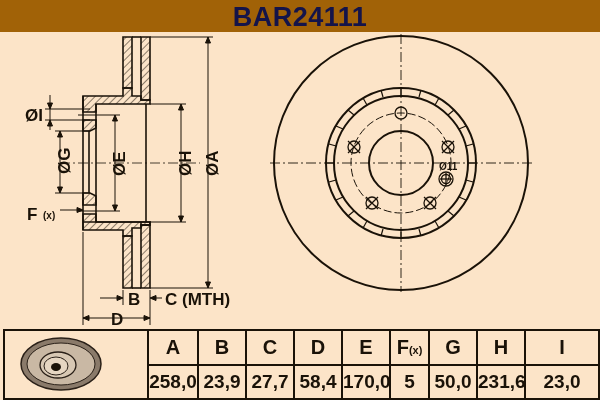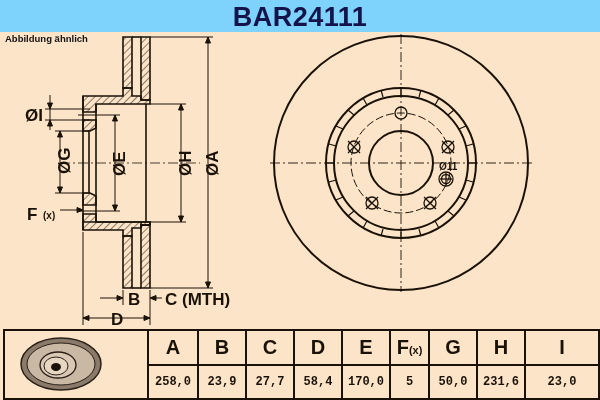--- a/index.html
+++ b/index.html
@@ -1,39 +1,38 @@
 <!DOCTYPE html>
 <html><head>
 <meta charset="utf-8">
 <style>
   html, body { margin:0; padding:0; }
   body { width:600px; height:400px; background:#fce4c8; position:relative; overflow:hidden;
          font-family:"Liberation Sans", sans-serif; }
-  .header { position:absolute; left:0; top:0; width:600px; height:32px; background:#7dd3fc; }
+  .header { position:absolute; left:0; top:0; width:600px; height:32px; background:#a16207; }
   .header .title { position:absolute; left:0; width:600px; top:0; height:32px; line-height:34px;
          text-align:center; font-weight:bold; font-size:27px; color:#14144a; letter-spacing:0.5px; }
   .note { position:absolute; left:5px; top:33px; font-size:9.5px; font-weight:bold; color:#111; line-height:12px; }
   svg.drawing { position:absolute; left:0; top:0; }
   table.spec { position:absolute; left:3px; top:329px; width:595px; height:69px; border-collapse:collapse;
          table-layout:fixed; }
   table.spec td { border:2px solid #1a1208; text-align:center; color:#1a1208; font-weight:bold; padding:0; }
   table.spec tr.hdr td { font-size:20px; height:33px; }
-  table.spec tr.val td { font-size:12px; height:32px;font-family:Liberation Mono, monospace; }
+  table.spec tr.val td { font-size:19px; height:32px; }
   .fx-sub { font-size:11px; }
   td.thumb { background:#fce4c8; }
 </style>
 </head>
 <body>
 
 <div class="header">
   <div class="title">BAR24111</div>
 </div>
 
 <div class="note">
-  <div>Abbildung ähnlich</div>
 </div>
 
 <svg class="drawing" width="600" height="330" viewBox="0 0 600 330">
   <defs>
     <pattern id="hatch" width="5" height="5" patternUnits="userSpaceOnUse" patternTransform="rotate(45)">
       <line x1="0" y1="0" x2="0" y2="5" stroke="#1a1208" stroke-width="1"></line>
     </pattern>
   </defs>
 
   <g stroke="#1a1208" fill="none" stroke-width="1.6">

